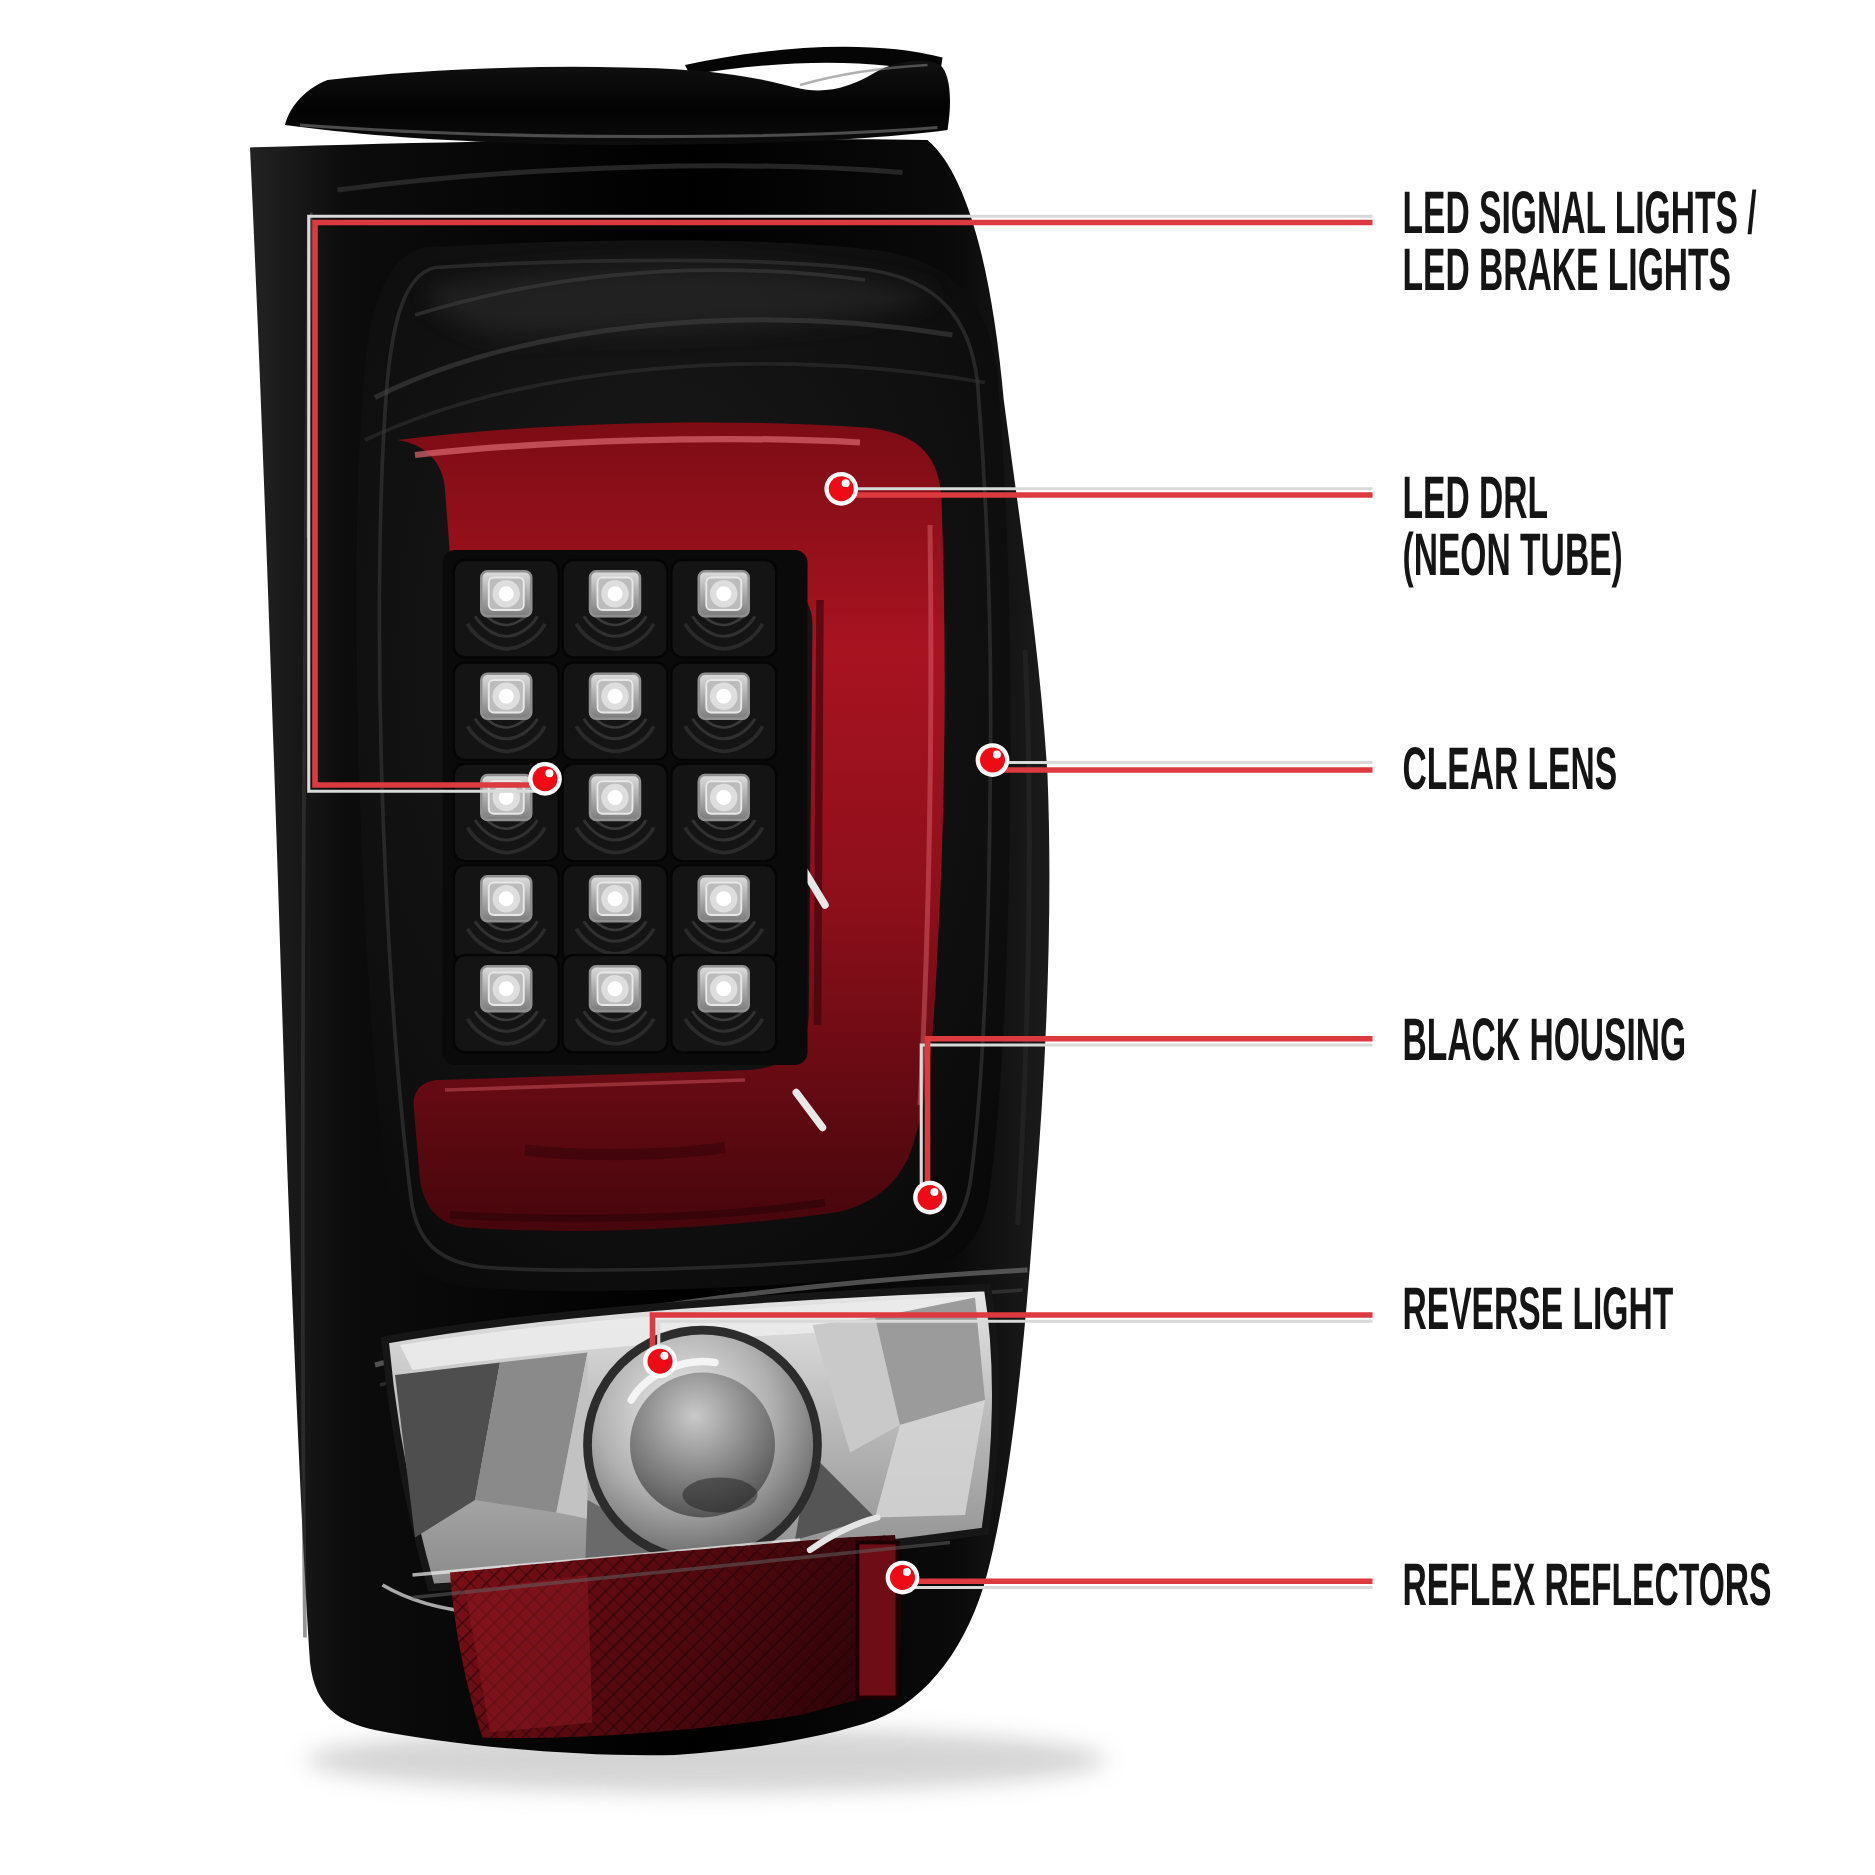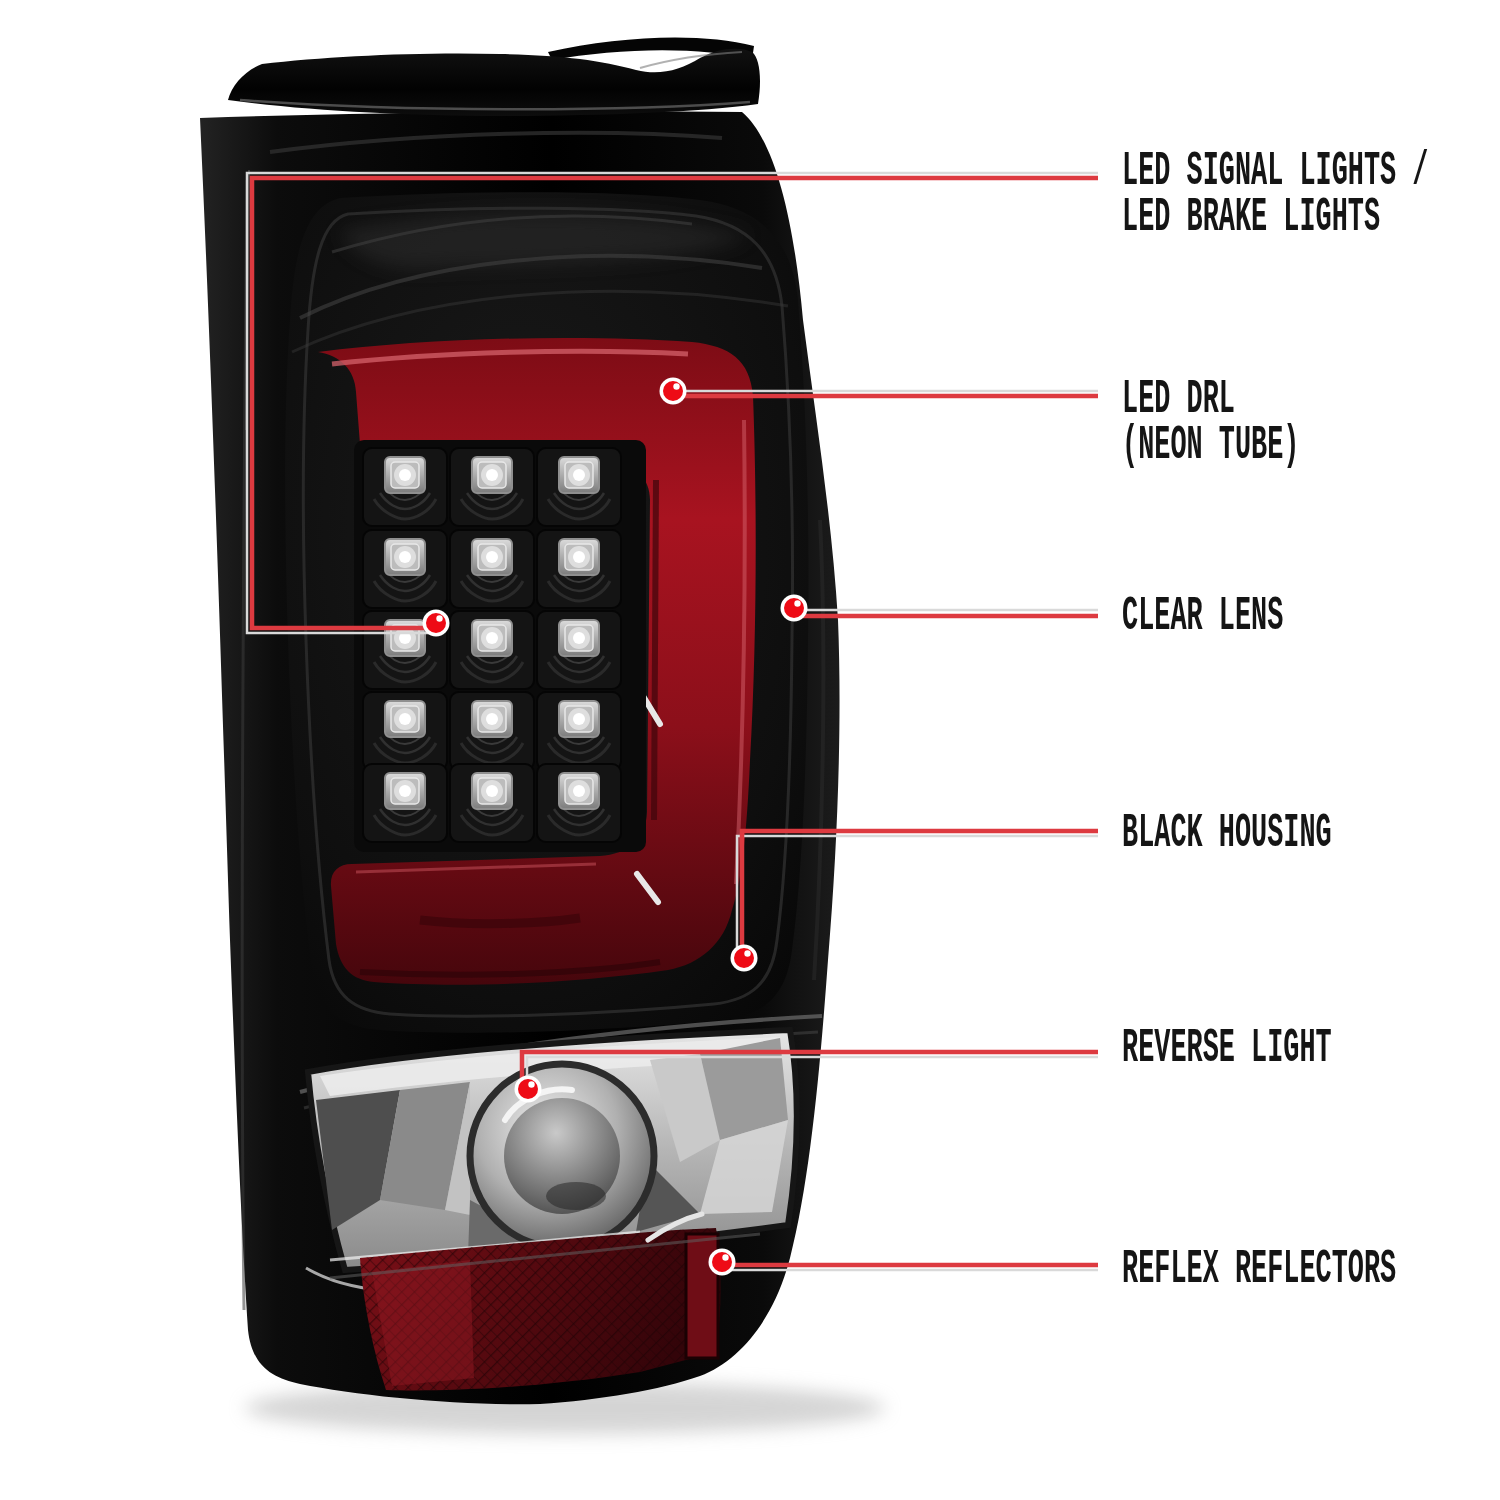--- a/index.html
+++ b/index.html
@@ -1,17 +1,17 @@
 <!DOCTYPE html>
 <html style="--leader_line: #dd3a40; --marker_dot: #ee0b16; --label_text: #151515;"><head>
 <meta charset="utf-8">
 <style>
   html,body{margin:0;padding:0;background:#fff;}
   .stage{position:relative;width:1500px;height:1500px;background:#ffffff;overflow:hidden;
-         font-family:Liberation Mono, monospace;}
+         font-family:Liberation Sans, sans-serif;}
   .art{position:absolute;left:0;top:0;}
   .label{position:absolute;left:1122px;color:var(--label_text,#151515);
          font-weight:700;font-size:48px;line-height:46px;white-space:nowrap;
          transform:scaleX(0.56);transform-origin:left top;letter-spacing:0px;}
   .label span{display:block;}
 </style>
 </head>
 <body>
 
 <div class="stage" style="background: rgb(255, 255, 255);">

